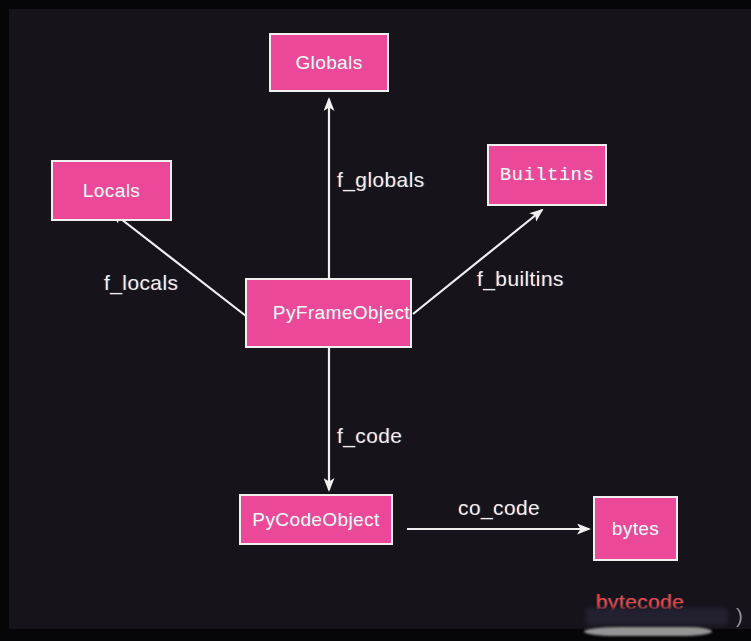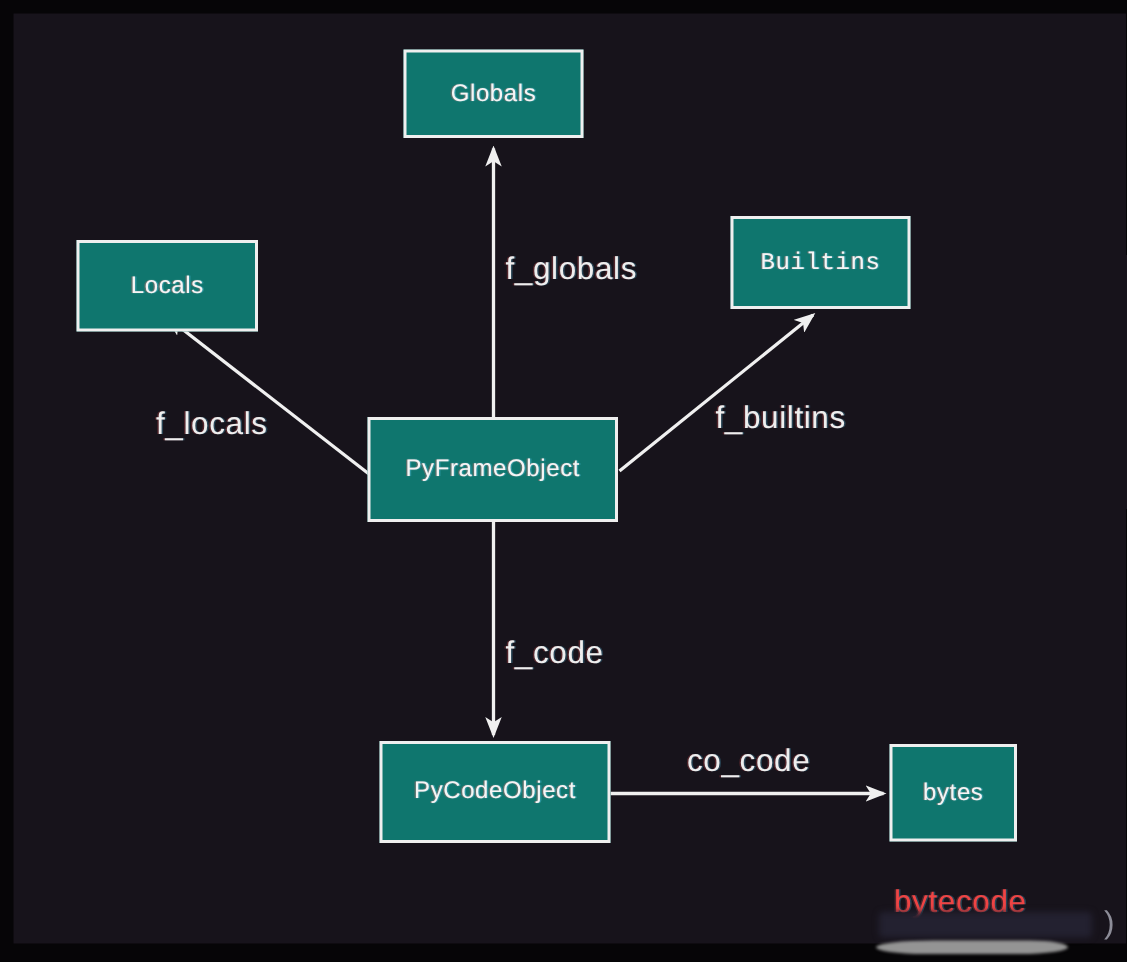--- a/index.html
+++ b/index.html
@@ -10,42 +10,42 @@
     overflow:hidden;
     font-family:"Liberation Sans", sans-serif;
   }
   #canvas{
     position:absolute;left:9px;top:9px;width:742px;height:620px;
     background:#17131b;
   }
   .node{
     position:absolute;
     border:2px solid #efefef;
-    background:#0f766e;
+    background:#ec4899;
     display:flex;align-items:center;justify-content:center;
     color:#f5f5f5;
-    font-size:16px;
+    font-size:19px;
     letter-spacing:0.4px;
     text-shadow:-1px 0 rgba(255,90,90,0.28), 1px 0 rgba(90,210,255,0.28), 0 0 1px rgba(255,255,255,0.35);
     box-sizing:border-box;
   }
   .edge-label{
     position:absolute;
     color:#eeeeee;
     font-size:21px;
     letter-spacing:0.4px;
     text-shadow:-1px 0 rgba(255,90,90,0.25), 1px 0 rgba(90,210,255,0.25);
     white-space:nowrap;
   }
   #arrow-layer{position:absolute;left:0;top:0;}
   #node-globals      {left:269px;top:33px; width:120px;height:59px;}
   #node-locals       {left:51px; top:160px;width:121px;height:61px;text-align:center;}
   #node-builtins     {left:487px;top:144px;width:120px;height:62px;font-family:Liberation Mono, monospace;}
-  #node-pyframeobject{left:245px;top:278px;width:167px;height:70px;}
-  #node-pycodeobject {left:253px;top:494px;width:154px;height:68px;}
+  #node-pyframeobject{left:245px;top:278px;width:167px;height:70px;justify-content:flex-end;}
+  #node-pycodeobject {left:239px;top:494px;width:154px;height:51px;}
   #node-bytes        {left:593px;top:496px;width:85px; height:65px;}
   #label-f-globals {left:337px;top:168px;}
   #label-f-locals  {left:104px;top:271px;}
   #label-f-builtins{left:477px;top:267px;}
   #label-f-code    {left:337px;top:424px;}
   #label-co-code   {left:458px;top:496px;}
   #label-bytecode  {left:596px;top:590px;color:#ef4444;}
   .artifact-blur-bar{
     position:absolute;left:586px;top:608px;width:142px;height:17px;
     background:#232130;filter:blur(2px);border-radius:3px;

